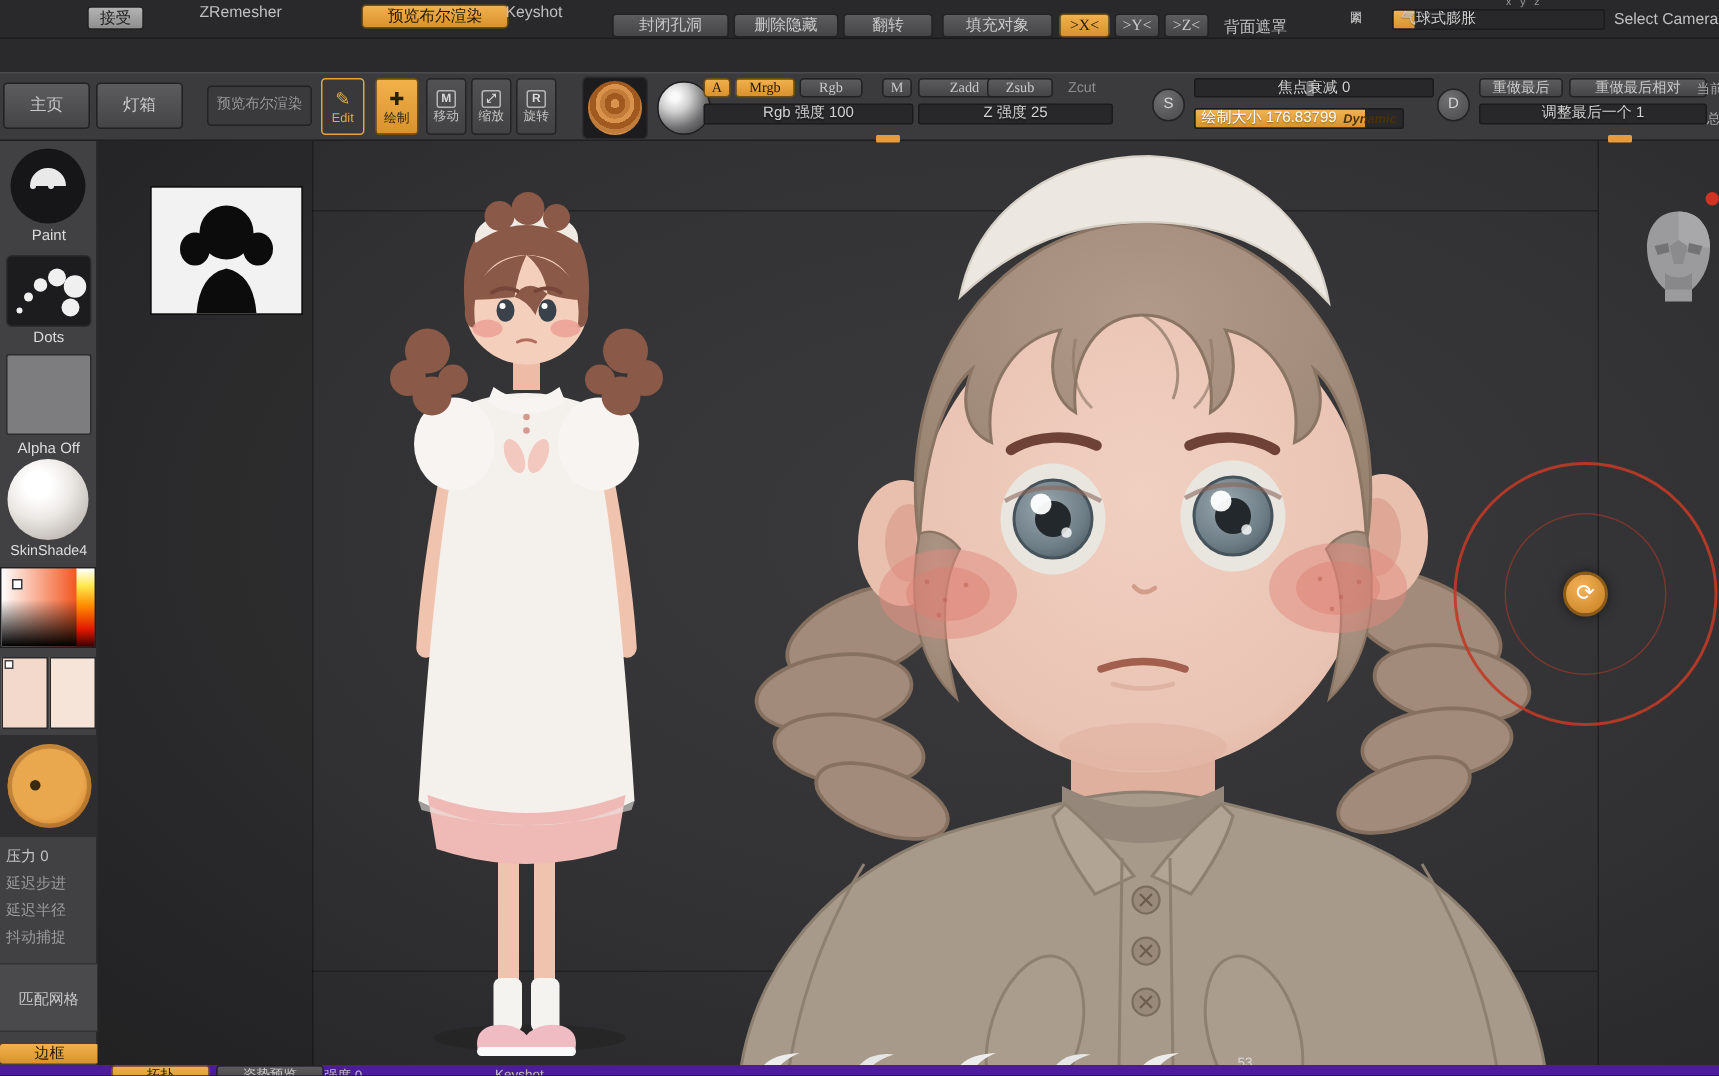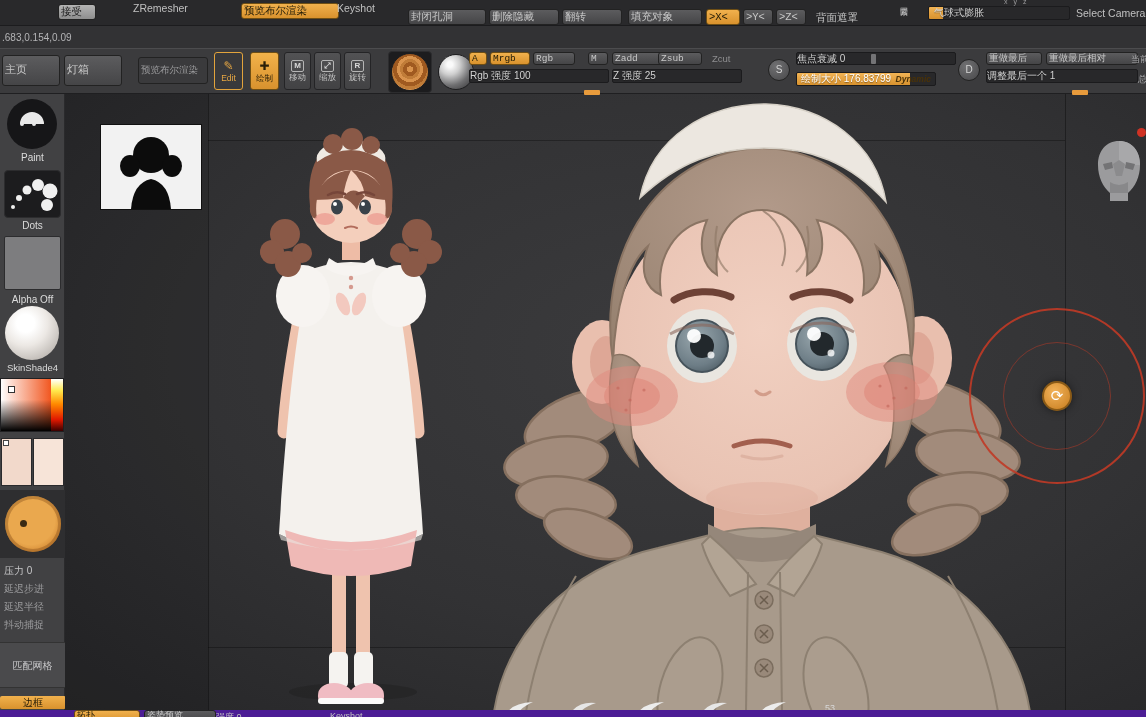--- a/index.html
+++ b/index.html
@@ -5,29 +5,29 @@
 *{margin:0;padding:0;box-sizing:border-box}
 body{background:#141414}
 .app{position:relative;width:1146px;height:717px;overflow:hidden;background:#2a2a2c;font-family:"Liberation Sans",sans-serif}
 .topbar1{position:absolute;left:0;top:0;width:100%;height:26px;background:#29292b;border-bottom:1px solid #1c1c1e}
 .topbar2{position:absolute;left:0;top:26px;width:100%;height:22px;background:#323234}
 .toolbar{position:absolute;left:0;top:48px;width:100%;height:46px;background:#3b3b3d;border-top:1px solid #4c4c4e;border-bottom:1px solid #1f1f21}
 .sidebar{position:absolute;left:0;top:94px;width:65px;height:616px;background:#414143;border-right:1px solid #2a2a2c}
 .canvas{position:absolute;left:65px;top:94px;width:1081px;height:616px;overflow:hidden;
  background:radial-gradient(ellipse at 58% 42%, #3b3b3d 0%, #323234 55%, #262628 100%)}
 .bottombar{position:absolute;left:0;top:710px;width:100%;height:7px;background:#4c1d95}
-.btn{position:absolute;height:16px;background:linear-gradient(#5c5c5e,#454547);border:1px solid #222;border-radius:3px;color:#c9c9c9;font-size:10.5px;font-family:Liberation Mono, monospace;line-height:13px;text-align:left;padding:0 2px;cursor:pointer;white-space:nowrap}
+.btn{position:absolute;height:16px;background:linear-gradient(#5c5c5e,#454547);border:1px solid #222;border-radius:3px;color:#c9c9c9;font-size:10.5px;font-family:Liberation Serif, serif;line-height:13px;text-align:center;padding:0 2px;cursor:pointer;white-space:nowrap}
 .btn.lightbtn{background:linear-gradient(#b4b4b4,#8e8e8e);color:#1e1e1e}
 .btn.orange{background:linear-gradient(#f1b14d,#d9922d);color:#201a06;border-color:#6e4e14}
 .btn.dim{background:#3a3a3c;color:#9a9a9c}
 .lbl{position:absolute;color:#c0c0c0;font-size:10.5px;white-space:nowrap}
 .lbl.dim{color:#8e8e90}
 .slider{position:absolute;height:14px;background:#28282a;border:1px solid #1b1b1d;border-radius:2px;overflow:hidden}
 .sl-fill{position:absolute;left:0;top:0;bottom:0;background:linear-gradient(#f2b455,#d8922e)}
-.sl-text{position:absolute;left:0;right:0;top:0;text-align:left;font-size:10px;color:#d2d2d2;line-height:12px;white-space:nowrap;text-shadow:0 1px 1px rgba(0,0,0,.4)}
+.sl-text{position:absolute;left:0;right:0;top:0;text-align:center;font-size:10px;color:#d2d2d2;line-height:12px;white-space:nowrap;text-shadow:0 1px 1px rgba(0,0,0,.4)}
 .sl-notch{position:absolute;top:1px;width:5px;height:10px;background:#747476;border-radius:1px}
 .vbtn{position:absolute;width:29px;height:38px;background:linear-gradient(#525254,#424244);border:1px solid #242426;border-radius:3px;display:flex;flex-direction:column;align-items:center;justify-content:center;gap:1px;cursor:pointer}
 .vbtn .vicon{font-size:12px;color:#d8d8d8;line-height:13px}
 .vbtn .vlabel{font-size:8.5px;color:#c4c4c4;line-height:9px;white-space:nowrap}
 .vbtn.orange{background:linear-gradient(#f2b24a,#d8922e);border-color:#6e4e14}
 .vbtn.orange .vicon,.vbtn.orange .vlabel{color:#2a1f08}
 .vbtn.editbtn{background:#39393b;border:1px solid #e3a43c}
 .vbtn.editbtn .vicon,.vbtn.editbtn .vlabel{color:#e8a843}
 .mini-cube{display:inline-block;width:13px;height:12px;border:1.5px solid #b5b5b5;border-radius:2px;font-size:8px;line-height:10px;color:#d8d8d8;text-align:center;font-weight:bold}
 .badge{position:absolute;width:22px;height:22px;border-radius:50%;background:radial-gradient(circle at 35% 30%,#707072,#48484a);border:1px solid #222;color:#d5d5d5;font-size:10px;text-align:center;line-height:20px}
@@ -77,23 +77,20 @@
     <span class="lbl" style="left:816px;top:11px">背面遮罩</span>
     <span class="lbl" style="left:897px;top:1px;font-size:8px;writing-mode:vertical-rl;height:24px">紧固</span>
     <div class="slider" style="left:928px;top:6px;width:142px">
       <div class="sl-fill" style="width:14px"></div>
       <span class="sl-text" style="text-align:left;padding-left:5px">气球式膨胀</span>
     </div>
     <span class="lbl" style="left:1004px;top:-2px;font-size:7px;letter-spacing:2px;color:#9a9a9c">x y z</span>
     <span class="lbl" style="left:1076px;top:7px">Select Camera</span>
   </div>
 
-  <div class="topbar2">
-    <span class="lbl" style="left:2px;top:6px;color:#b4b4b6;font-size:10px">.683,0.154,0.09</span>
-  </div>
 
   <div class="toolbar">
     <button class="btn" style="left:2px;top:6px;width:58px;height:31px;line-height:29px;font-size:11px">主页</button>
     <button class="btn" style="left:64px;top:6px;width:58px;height:31px;line-height:29px;font-size:11px">灯箱</button>
     <button class="btn dim" style="left:138px;top:8px;width:70px;height:27px;line-height:25px;font-size:9.5px">预览布尔渲染</button>
 
     <div class="vbtn editbtn" style="left:214px;top:3px">
       <span class="vicon">✎</span>
       <span class="vlabel">Edit</span>
     </div>

